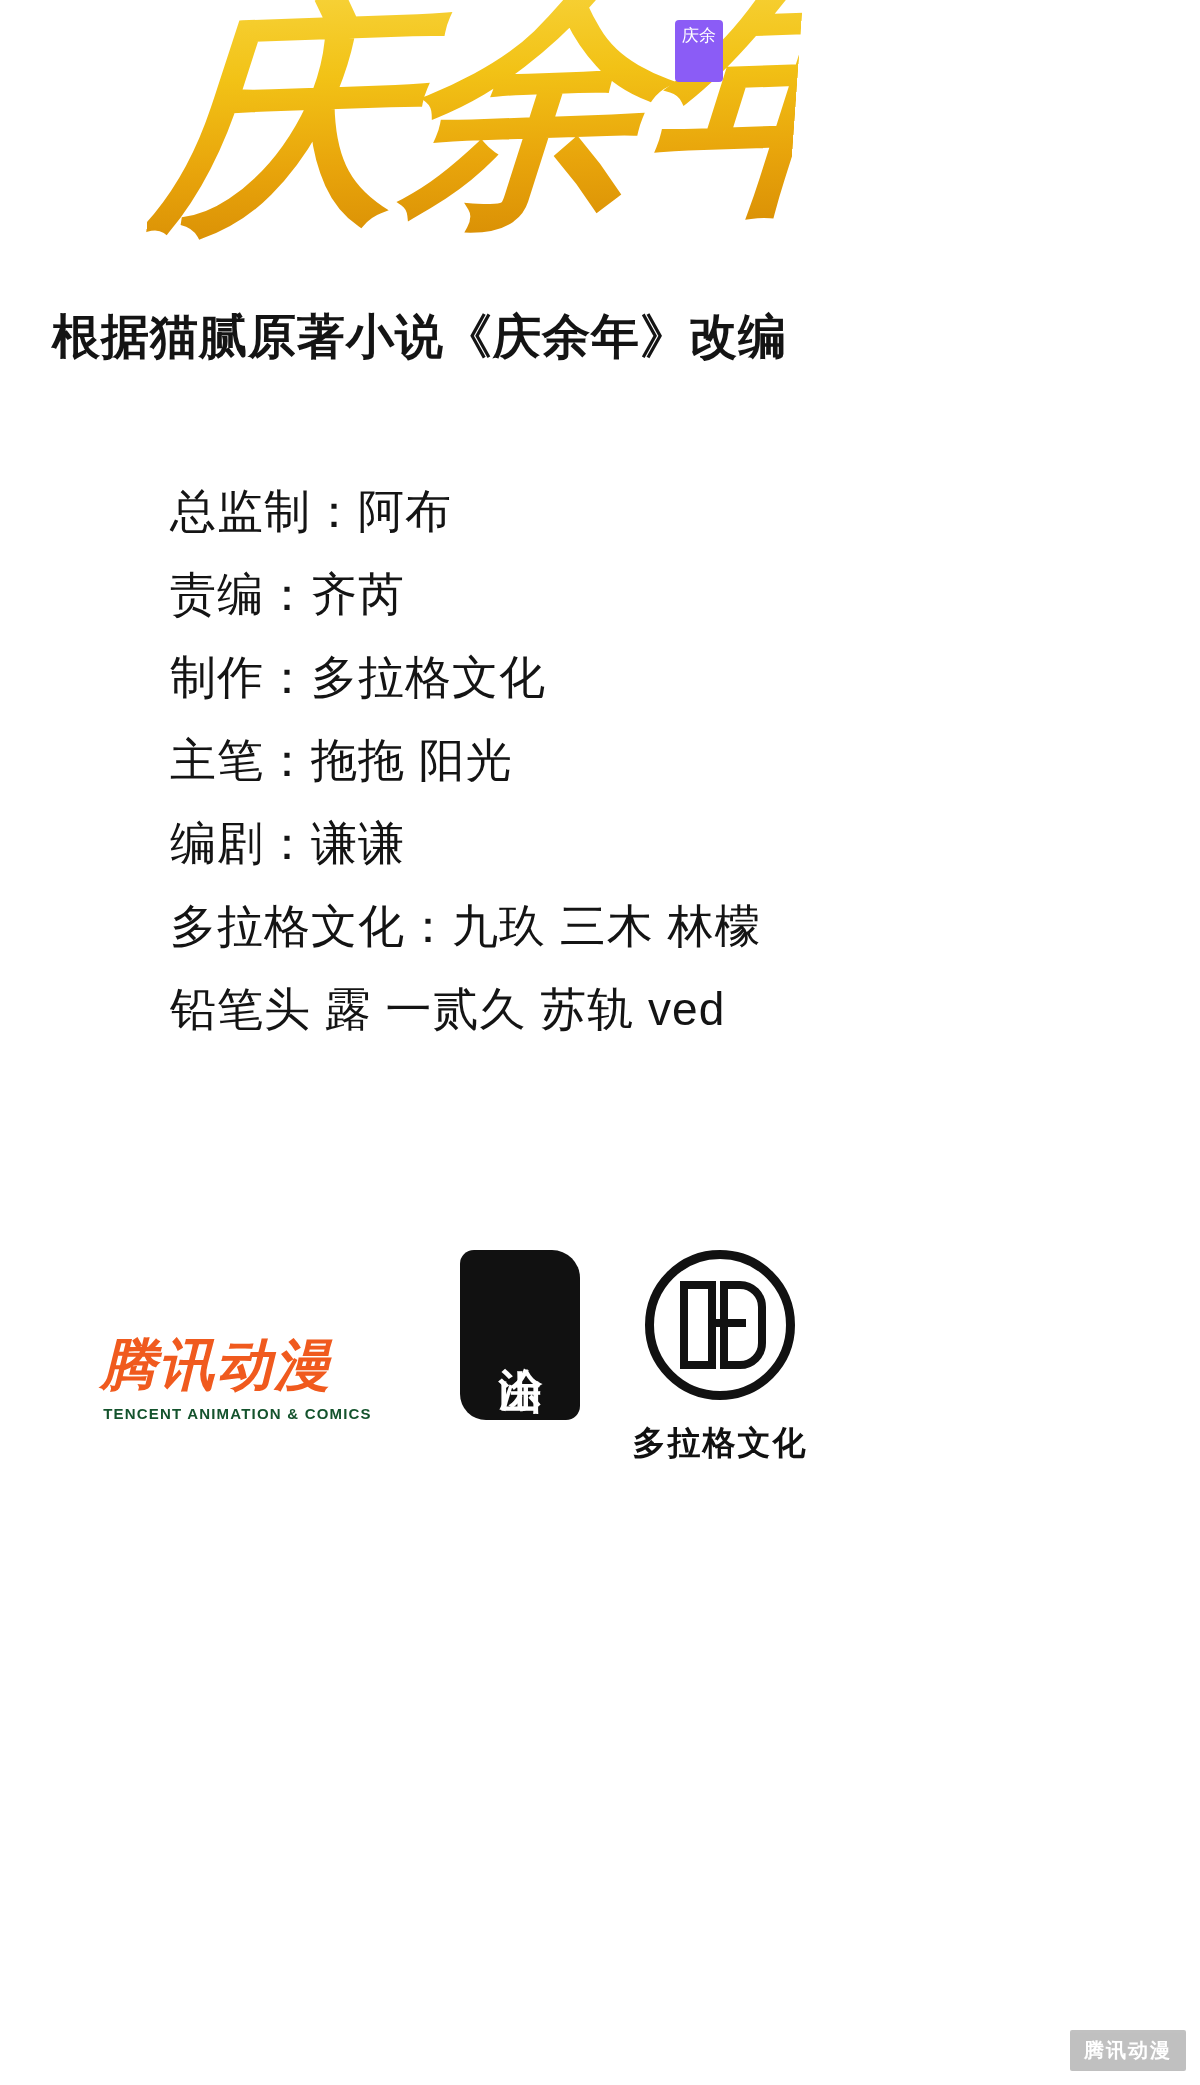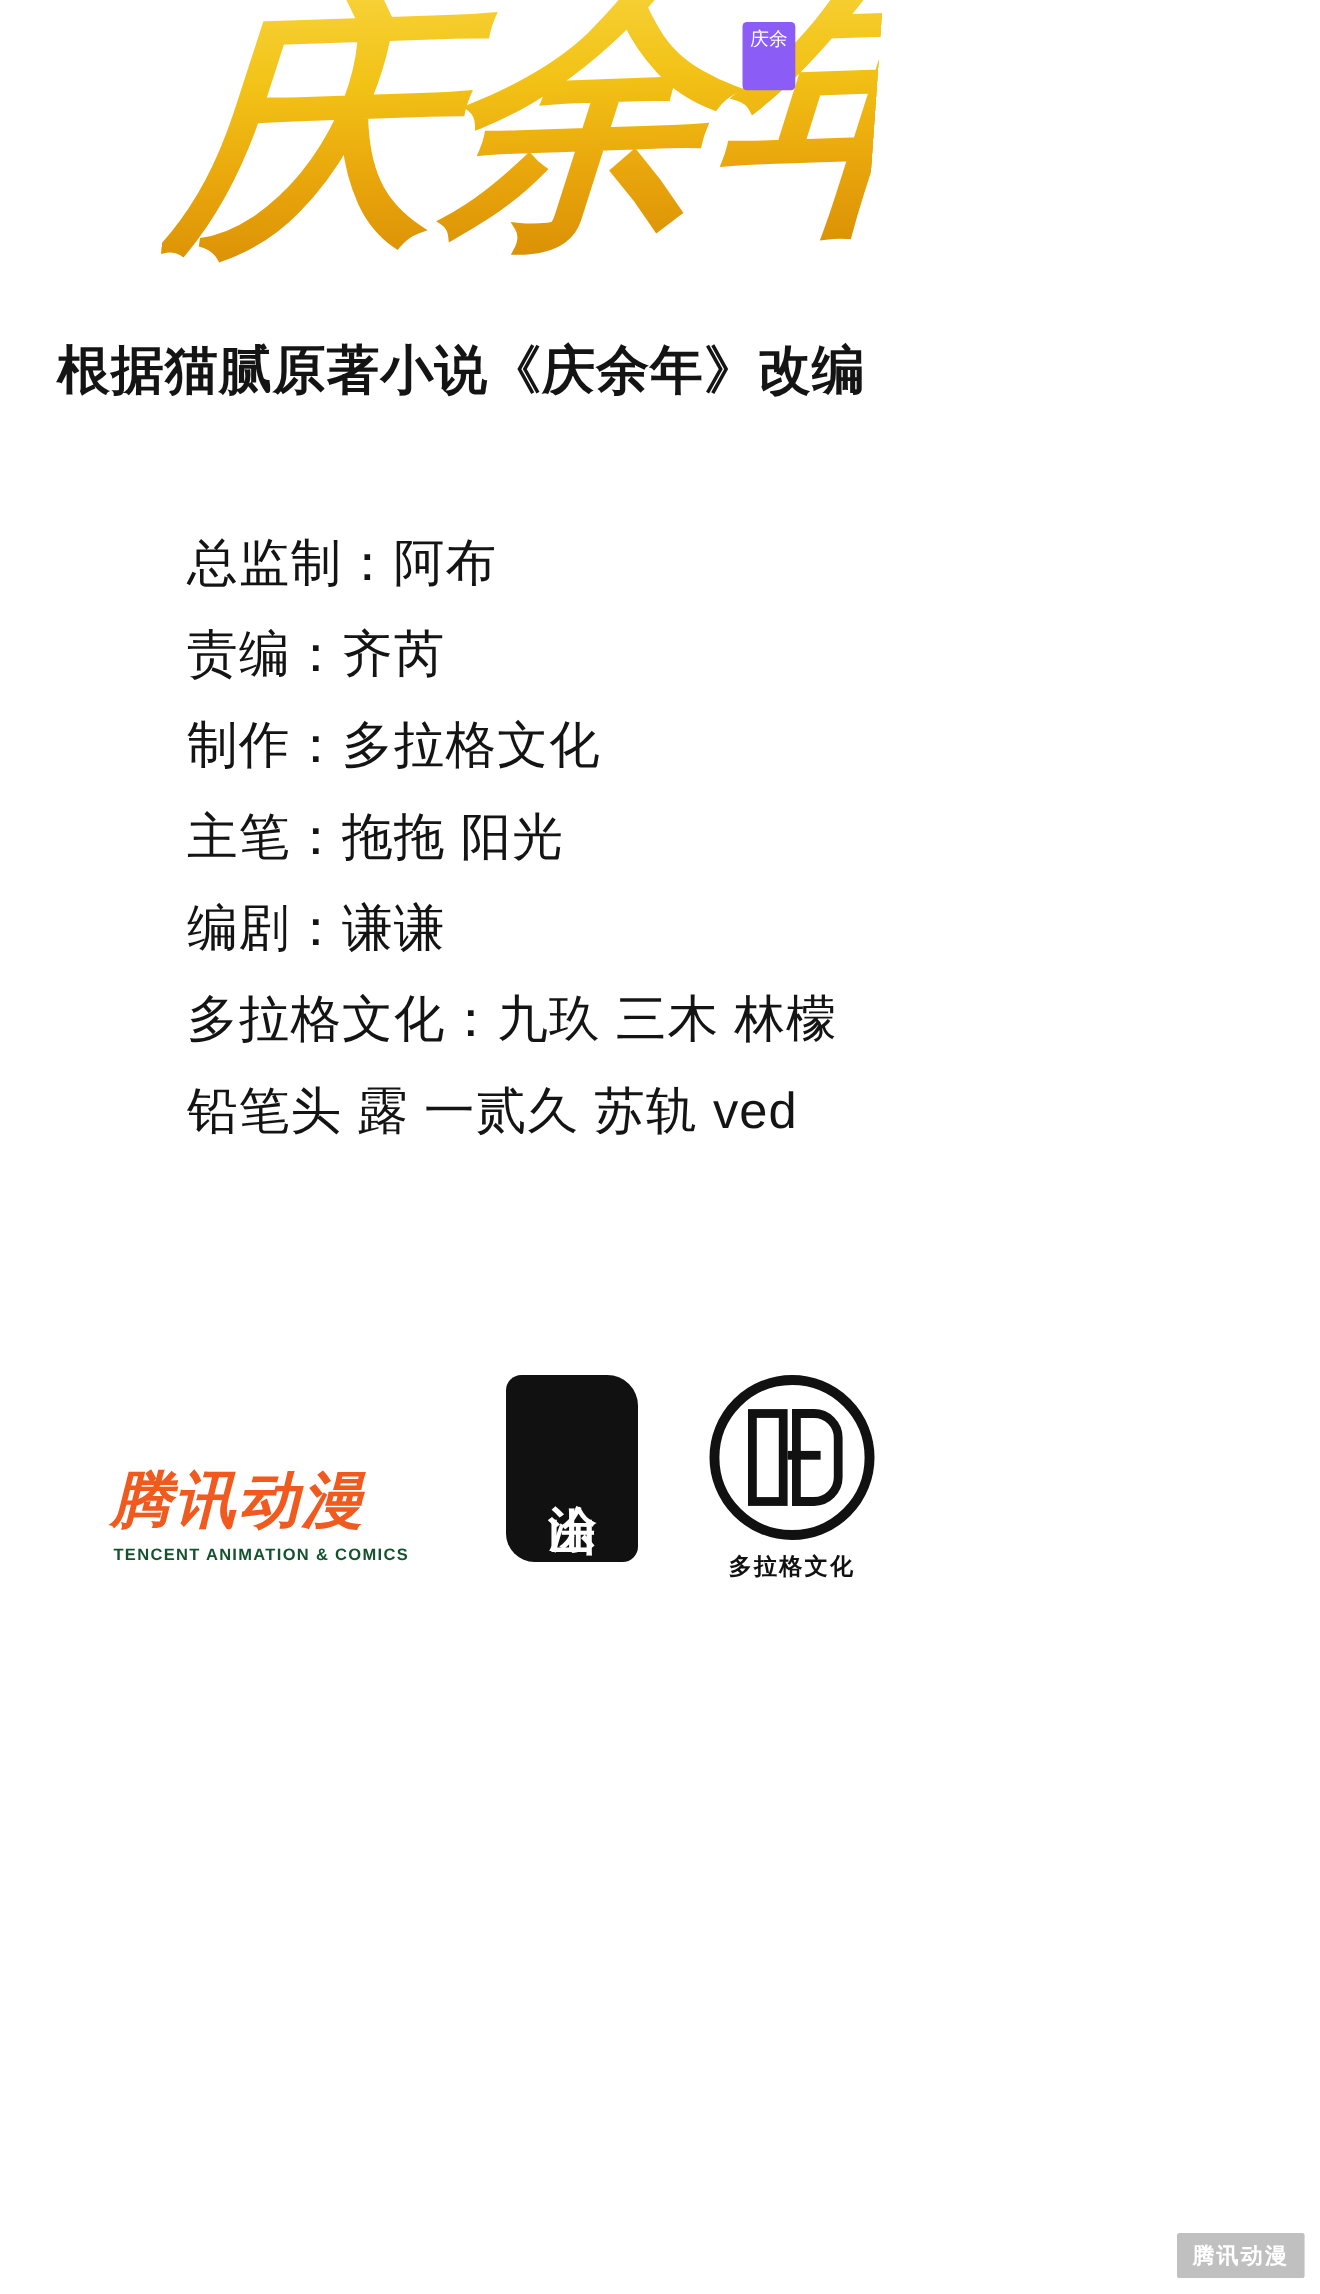--- a/index.html
+++ b/index.html
@@ -188,23 +188,23 @@
   }
   .duolage-logo .dl-bar {
     position: absolute;
     left: 62px;
     top: 60px;
     width: 30px;
     height: 8px;
     background: #111;
   }
   .duolage-logo .dl-text {
-    margin-top: 10px;
-    font-family: "Liberation Serif", serif;
-    font-size: 21px;
+    margin-top: 21px;
+    font-family: "Liberation Serif", serif;
+    font-size: 33px;
     font-weight: bold;
     color: #111;
     letter-spacing: 2px;
     white-space: nowrap;
   }
 
   
   .watermark {
     position: absolute;
     right: 14px;

